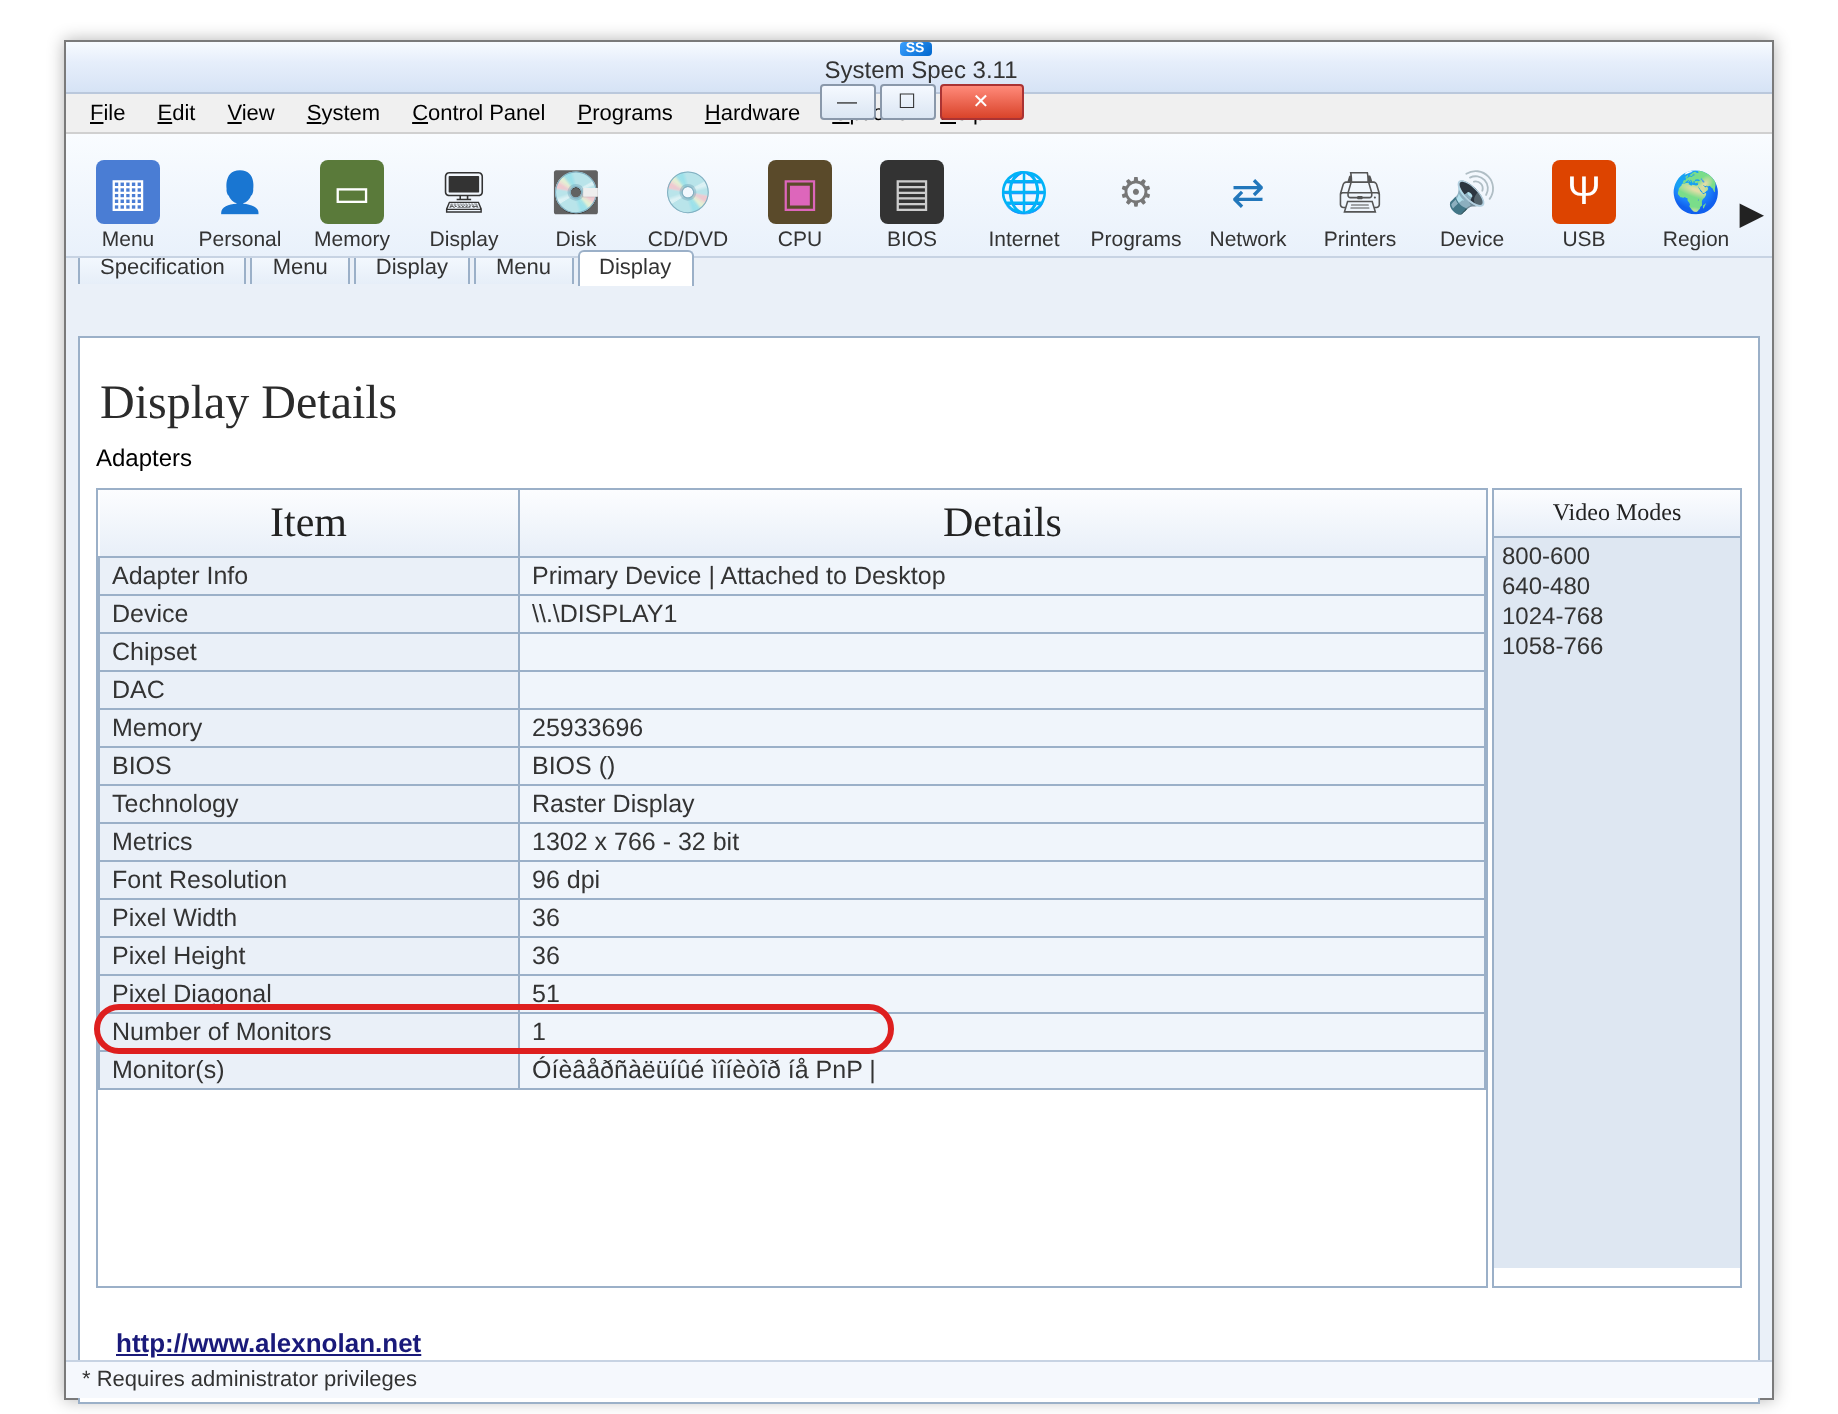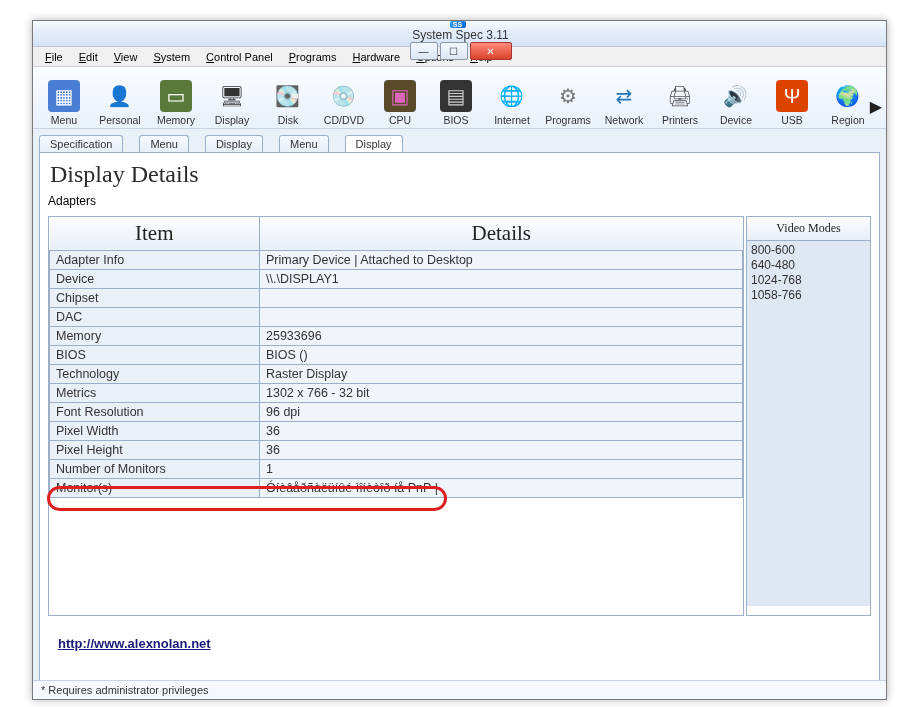--- a/index.html
+++ b/index.html
@@ -89,46 +89,46 @@
     font-size: 20px;
   }
   .toolbar .scroll-arrow {
     position:absolute; right:4px; top:30px;
     font-size: 16px; color:#222;
   }
   
   .tabstrip {
     height: 23px;
     display:flex; align-items:flex-end;
-    padding: 2px 6px 0 6px;
+    padding: 2px 6px 10px 6px;
     background: #eaf0f8;
-    gap: 16px;
+    gap: 2px;
   }
   .tab {
     border: 1px solid #9bb0c8;
     border-bottom: none;
     background: linear-gradient(to bottom,#f6faff,#e6eef8);
     padding: 2px 10px;
     font-size: 11px;
     border-radius: 3px 3px 0 0;
     color:#333;
   }
   .tab.active {
     background: #fff;
     position: relative;
     top: 1px;
     padding-bottom: 3px;
   }
   
   .content {
     background:#fff;
     border: 1px solid #9bb0c8;
-    margin: 0 6px 6px 6px;
+    margin: 16px 6px 6px 6px;
     height: 534px;
-    padding: 6px 8px 8px 8px;
+    padding: 18px 8px 8px 8px;
     position: relative;
   }
   .page-title {
     font-family: Georgia, "Times New Roman", serif;
     font-size: 24px;
     color:#2b2b2b;
     margin: 2px 2px 6px 2px;
   }
   .adapter-row {
     display:flex; align-items:center; gap: 8px;
@@ -385,20 +385,24 @@
               </tr>
               <tr>
                 <td>Pixel Width</td>
                 <td class="val">36</td>
               </tr>
               <tr>
                 <td>Pixel Height</td>
                 <td class="val">36</td>
               </tr>
               <tr>
+                <td>Pixel Diagonal</td>
+                <td class="val">51</td>
+              </tr>
+              <tr>
                 <td>Number of Monitors</td>
                 <td class="val">1</td>
               </tr>
               <tr>
                 <td>Monitor(s)</td>
                 <td class="val">Óíèâåðñàëüíûé ìîíèòîð íå PnP |</td>
               </tr>
             </tbody>
         </table>
       </div>

